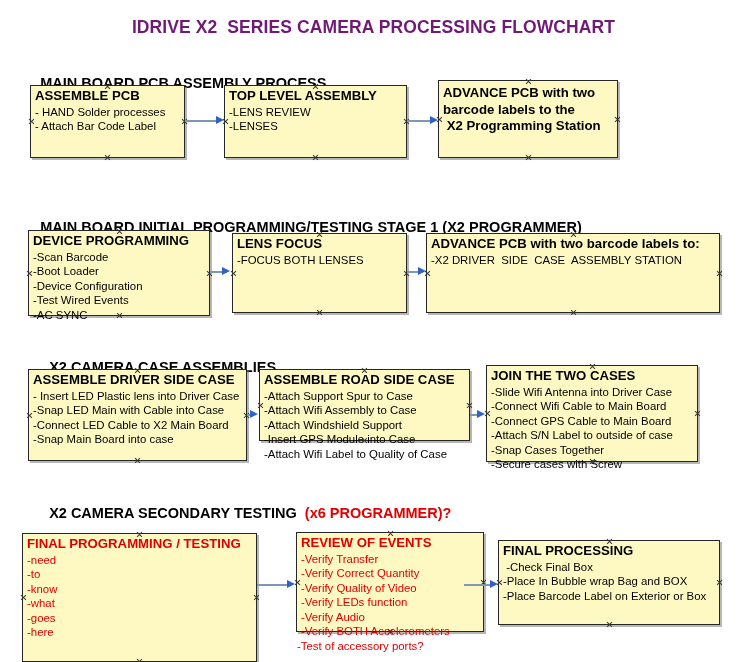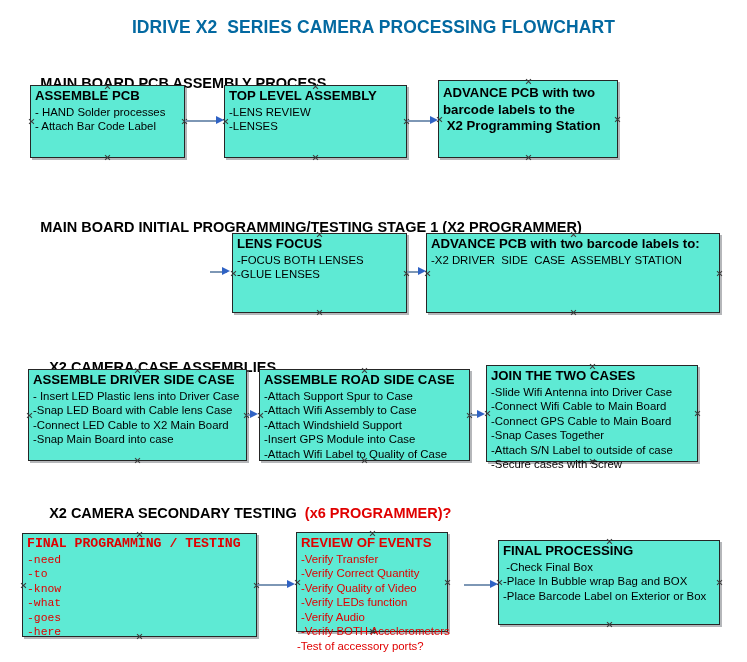--- a/index.html
+++ b/index.html
@@ -21,39 +21,39 @@
   
   .doc-title {
     position: absolute;
     left: 0;
     top: 17px;
     width: 747px;
     text-align: center;
     font-size: 17.5px;
     font-weight: bold;
     letter-spacing: 0.1px;
-    color: #0369a1;
+    color: #701a75;
     white-space: pre;
   }
   
   .section-head {
     position: absolute;
     font-size: 14.5px;
     font-weight: bold;
     color: #000;
     white-space: pre;
   }
   .section-head .accent {
     color: #e00000;
   }
   
   .node {
     position: absolute;
     box-sizing: border-box;
-    background: #5eead4;
+    background: #fef9c3;
     border: 1.3px solid #262626;
     box-shadow: 2px 2px 0 rgba(120,124,130,0.55);
     overflow: visible;
   }
   .node .inner {
     position: absolute;
     left: 4px;
     top: 2px;
     right: 2px;
     white-space: nowrap;
@@ -160,26 +160,39 @@
   <div class="conn" style="left:185px; top:120px; width:34px;"></div>
   <div class="arrow-head" style="left:216px; top:116px;"></div>
 
   <div class="conn" style="left:407px; top:120px; width:25px;"></div>
   <div class="arrow-head" style="left:430px; top:116px;"></div>
 
   <div class="section-head" style="left:24px; top:203px;">
     <span>MAIN BOARD INITIAL PROGRAMMING/TESTING STAGE 1 (X2 PROGRAMMER)</span>
   </div>
 
+  <div class="node" style="left:28px; top:230px; width:182px; height:86px;">
+    <div class="inner">
+      <div class="node-title">DEVICE PROGRAMMING</div>
+      <div class="node-line">-Scan Barcode</div>
+      <div class="node-line">-Boot Loader</div>
+      <div class="node-line">-Device Configuration</div>
+      <div class="node-line">-Test Wired Events</div>
+      <div class="node-line">-AC SYNC</div>
+    </div>
+    <div class="handle" style="left:50%; top:0;"></div>
+    <div class="handle" style="left:50%; top:100%;"></div>
+    <div class="handle" style="left:0; top:50%;"></div>
+    <div class="handle" style="left:100%; top:50%;"></div>
+  </div>
 
   <div class="node" style="left:232px; top:233px; width:175px; height:80px;">
     <div class="inner">
       <div class="node-title">LENS FOCUS</div>
       <div class="node-line">-FOCUS BOTH LENSES</div>
-      <div class="node-line">-GLUE LENSES</div>
     </div>
     <div class="handle" style="left:50%; top:0;"></div>
     <div class="handle" style="left:50%; top:100%;"></div>
     <div class="handle" style="left:0; top:50%;"></div>
     <div class="handle" style="left:100%; top:50%;"></div>
   </div>
 
   <div class="node" style="left:426px; top:233px; width:294px; height:80px;">
     <div class="inner">
       <div class="node-title">ADVANCE PCB with two barcode labels to:</div>
@@ -198,88 +211,88 @@
   <div class="arrow-head" style="left:418px; top:267px;"></div>
 
   <div class="section-head" style="left:33px; top:343px;">
     <span>X2 CAMERA CASE ASSEMBLIES</span>
   </div>
 
   <div class="node" style="left:28px; top:369px; width:219px; height:92px;">
     <div class="inner">
       <div class="node-title">ASSEMBLE DRIVER SIDE CASE</div>
       <div class="node-line">- Insert LED Plastic lens into Driver Case</div>
-      <div class="node-line">-Snap LED Board with Cable lens Case</div>
+      <div class="node-line">-Snap LED Main with Cable into Case</div>
       <div class="node-line">-Connect LED Cable to X2 Main Board</div>
       <div class="node-line">-Snap Main Board into case</div>
     </div>
     <div class="handle" style="left:50%; top:0;"></div>
     <div class="handle" style="left:50%; top:100%;"></div>
     <div class="handle" style="left:0; top:50%;"></div>
     <div class="handle" style="left:100%; top:50%;"></div>
   </div>
 
-  <div class="node" style="left:259px; top:369px; width:211px; height:92px;">
+  <div class="node" style="left:259px; top:369px; width:211px; height:72px;">
     <div class="inner">
       <div class="node-title">ASSEMBLE ROAD SIDE CASE</div>
       <div class="node-line">-Attach Support Spur to Case</div>
       <div class="node-line">-Attach Wifi Assembly to Case</div>
       <div class="node-line">-Attach Windshield Support</div>
       <div class="node-line">-Insert GPS Module into Case</div>
       <div class="node-line">-Attach Wifi Label to Quality of Case</div>
     </div>
     <div class="handle" style="left:50%; top:0;"></div>
     <div class="handle" style="left:50%; top:100%;"></div>
     <div class="handle" style="left:0; top:50%;"></div>
     <div class="handle" style="left:100%; top:50%;"></div>
   </div>
 
   <div class="node" style="left:486px; top:365px; width:212px; height:97px;">
     <div class="inner">
       <div class="node-title">JOIN THE TWO CASES</div>
       <div class="node-line">-Slide Wifi Antenna into Driver Case</div>
       <div class="node-line">-Connect Wifi Cable to Main Board</div>
       <div class="node-line">-Connect GPS Cable to Main Board</div>
+      <div class="node-line">-Attach S/N Label to outside of case</div>
       <div class="node-line">-Snap Cases Together</div>
-      <div class="node-line">-Attach S/N Label to outside of case</div>
       <div class="node-line">-Secure cases with Screw</div>
     </div>
     <div class="handle" style="left:50%; top:0;"></div>
     <div class="handle" style="left:50%; top:100%;"></div>
     <div class="handle" style="left:0; top:50%;"></div>
     <div class="handle" style="left:100%; top:50%;"></div>
   </div>
 
   <div class="conn" style="left:247px; top:414px; width:6px;"></div>
   <div class="arrow-head" style="left:250px; top:410px;"></div>
 
   <div class="conn" style="left:470px; top:414px; width:9px;"></div>
   <div class="arrow-head" style="left:477px; top:410px;"></div>
 
   <div class="section-head" style="left:33px; top:489px;">
     <span>X2 CAMERA SECONDARY TESTING  </span><span class="accent">(x6 PROGRAMMER)?</span>
   </div>
 
-  <div class="node red" style="left:22px; top:533px; width:235px; height:104px;font-family:Liberation Mono, monospace;">
+  <div class="node red" style="left:22px; top:533px; width:235px; height:129px;">
     <div class="inner">
       <div class="node-title">FINAL PROGRAMMING / TESTING</div>
       <div class="node-line">-need</div>
       <div class="node-line">-to</div>
       <div class="node-line">-know</div>
       <div class="node-line">-what</div>
       <div class="node-line">-goes</div>
       <div class="node-line">-here</div>
     </div>
     <div class="handle" style="left:50%; top:0;"></div>
     <div class="handle" style="left:50%; top:100%;"></div>
     <div class="handle" style="left:0; top:50%;"></div>
     <div class="handle" style="left:100%; top:50%;"></div>
   </div>
 
-  <div class="node red" style="left:296px; top:532px; width:152px; height:100px;">
+  <div class="node red" style="left:296px; top:532px; width:188px; height:100px;">
     <div class="inner">
       <div class="node-title">REVIEW OF EVENTS</div>
       <div class="node-line">-Verify Transfer</div>
       <div class="node-line">-Verify Correct Quantity</div>
       <div class="node-line">-Verify Quality of Video</div>
       <div class="node-line">-Verify LEDs function</div>
       <div class="node-line">-Verify Audio</div>
       <div class="node-line">-Verify BOTH Accelerometers</div>
       <div class="node-line" style="margin-left:-4px;">-Test of accessory ports?</div>
     </div>

